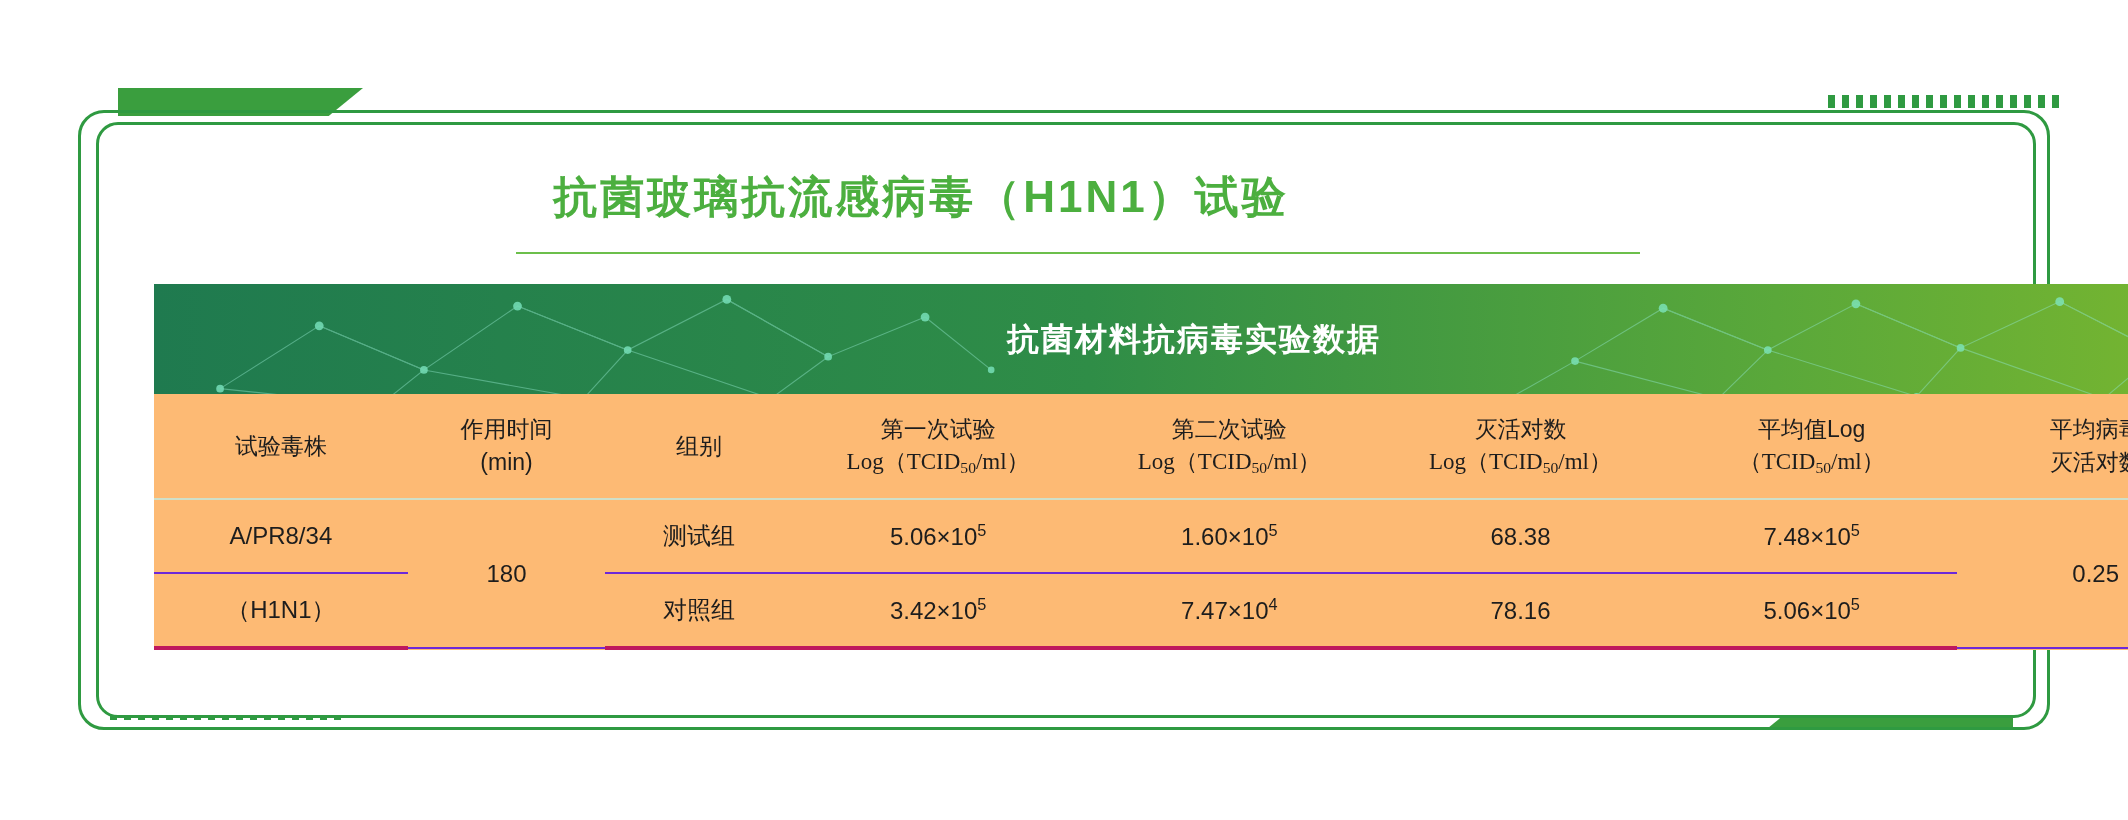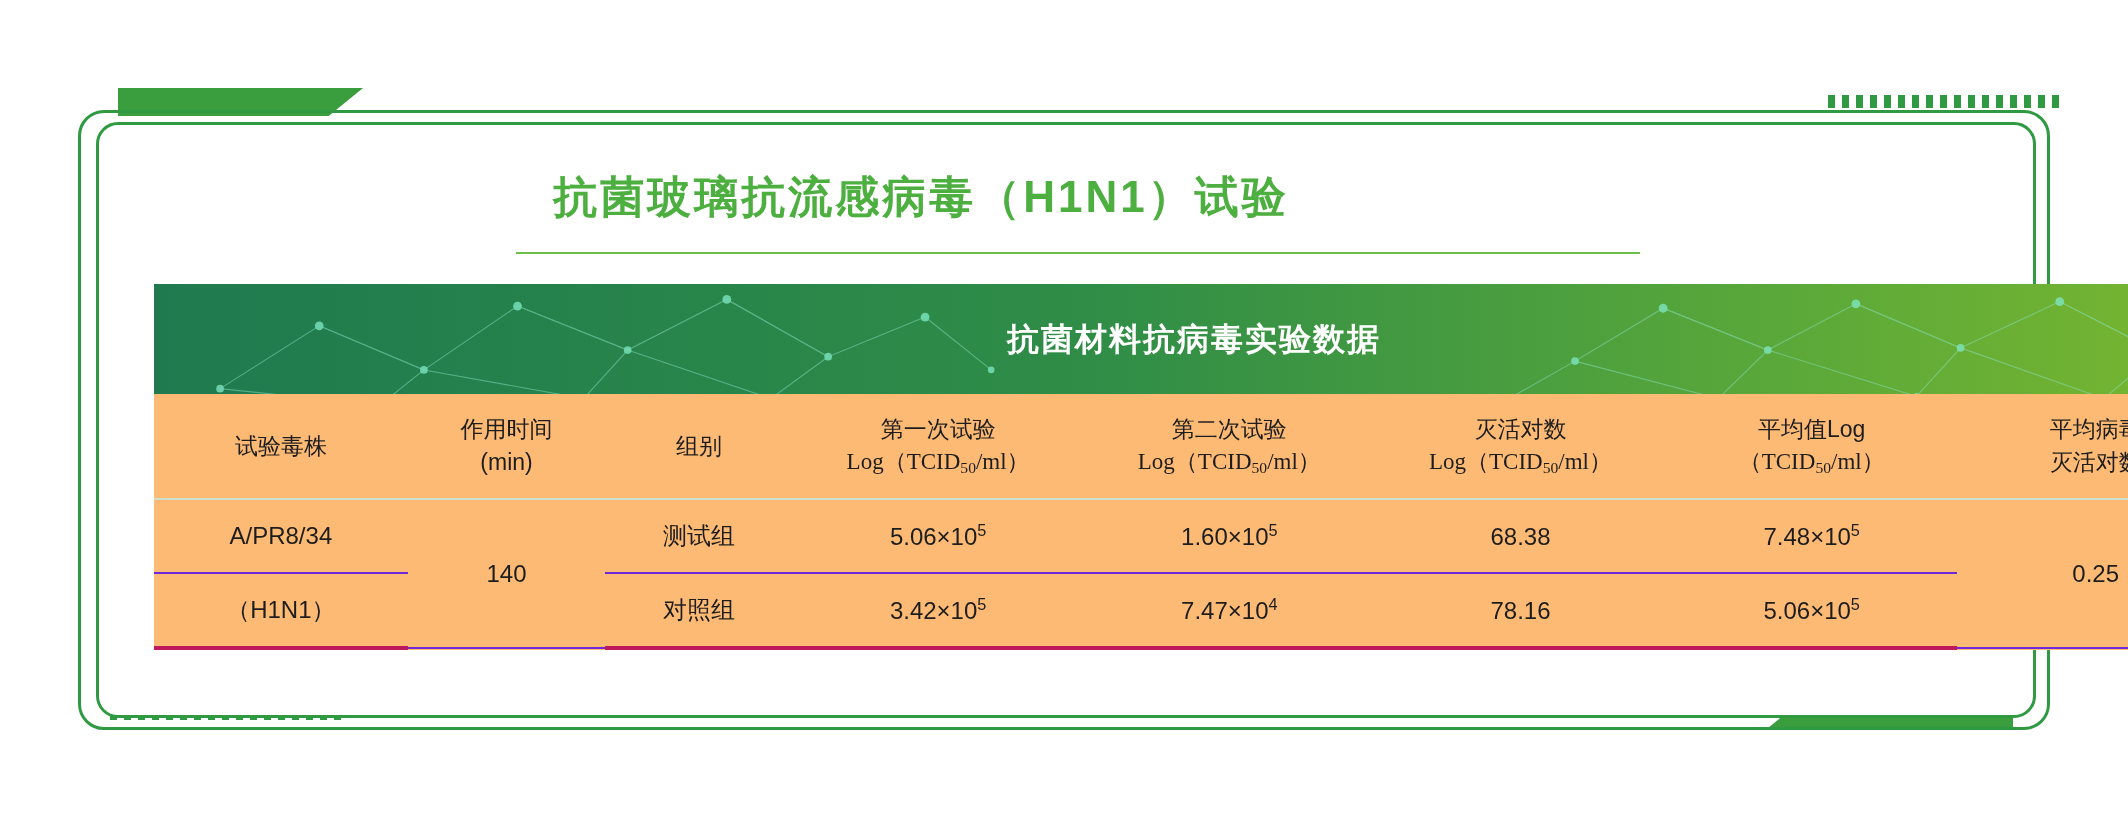--- a/index.html
+++ b/index.html
@@ -280,21 +280,21 @@
           </th>
           <th>
             <div>平均病毒</div>
             <div>灭活对数</div>
           </th>
         </tr>
       </thead>
       <tbody>
         <tr class="row-divider">
           <td>A/PR8/34</td>
-          <td rowspan="2">140</td>
+          <td rowspan="2">180</td>
           <td>测试组</td>
           <td><span>5.06×10</span><span class="sup">5</span></td>
           <td><span>1.60×10</span><span class="sup">5</span></td>
           <td><span>68.38</span><span class="sup"></span></td>
           <td><span>7.48×10</span><span class="sup">5</span></td>
           <td rowspan="2">0.25</td>
         </tr>
         <tr>
           <td>（H1N1）</td>
           <td>对照组</td>

